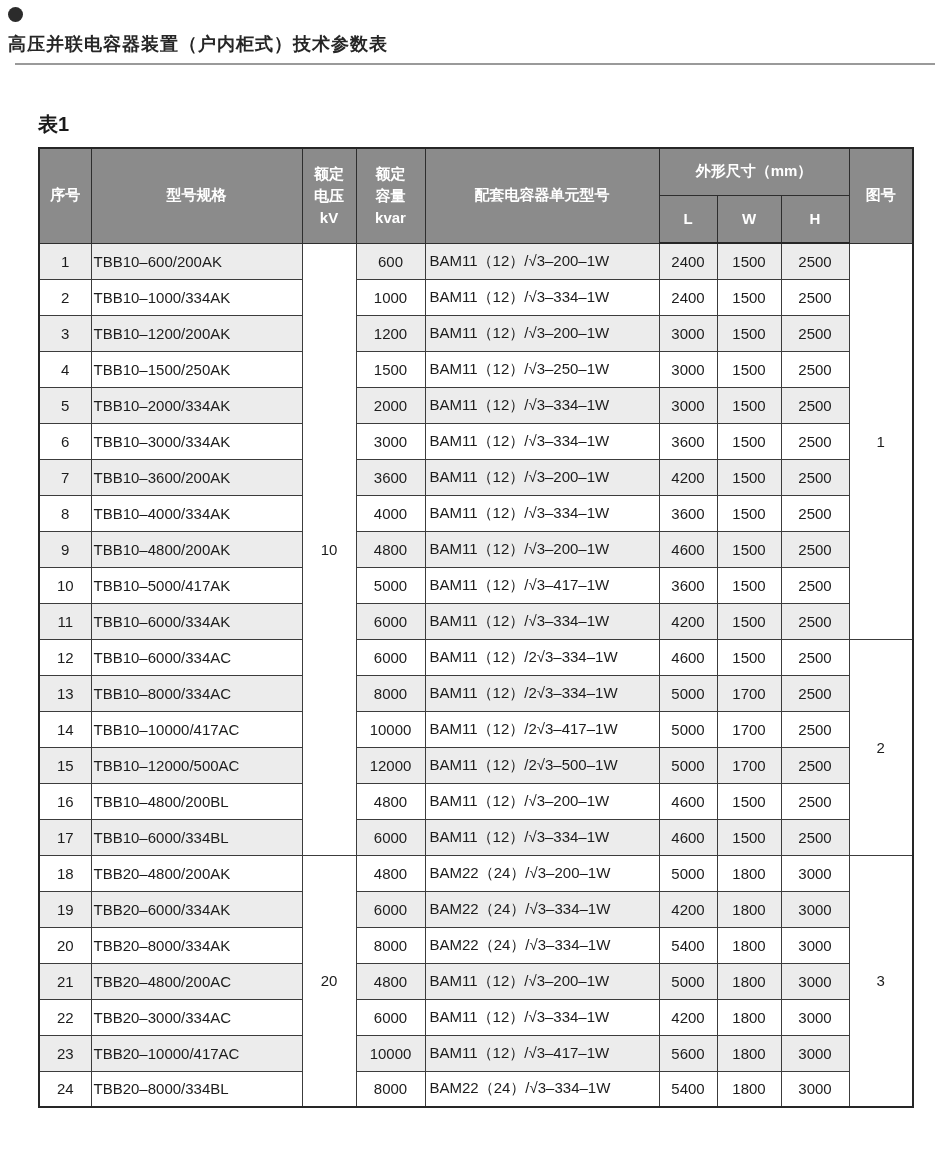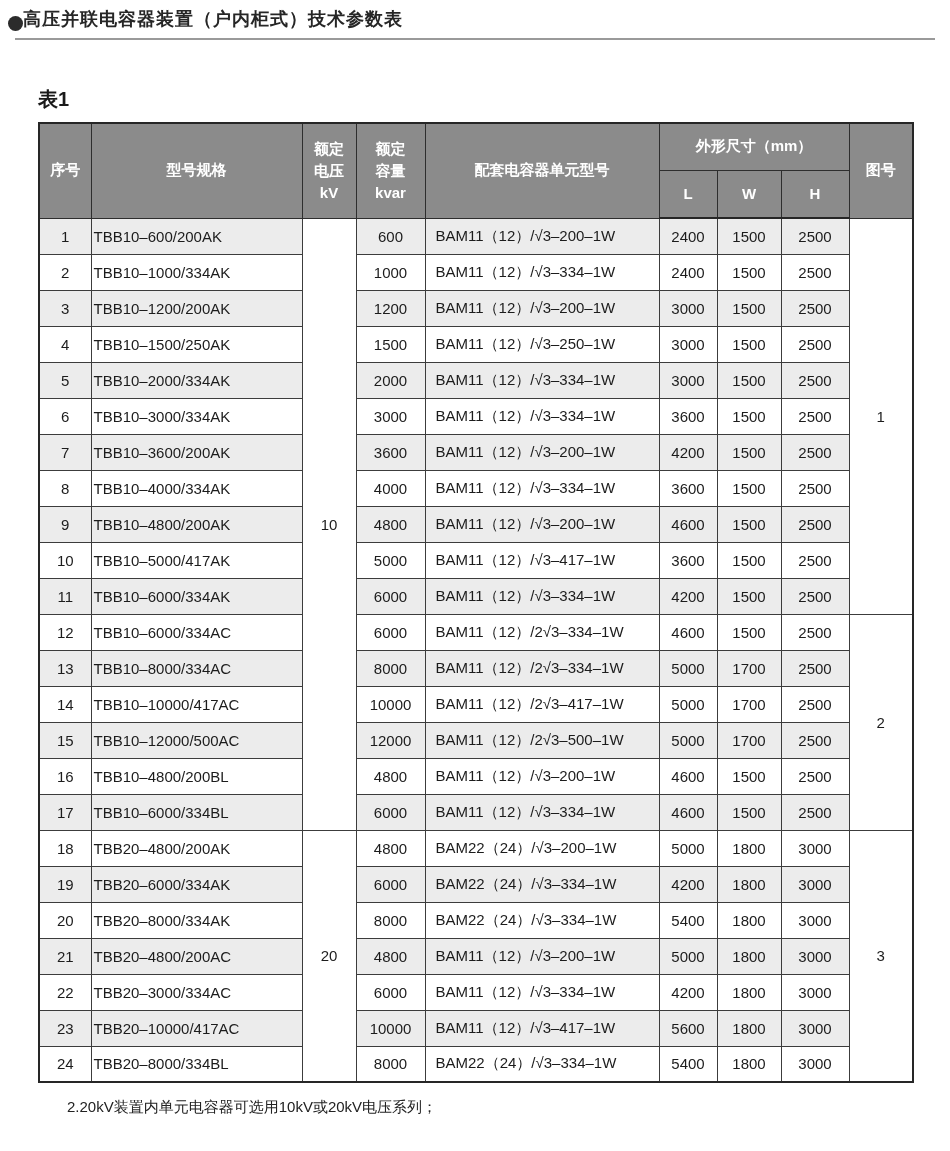--- a/index.html
+++ b/index.html
@@ -10,21 +10,21 @@
     --outer:#262626;
     --text:#1c1c1c;
   }
   *{box-sizing:border-box;}
   html,body{margin:0;padding:0;}
   body{
     width:950px;height:1151px;background:#ffffff;
     font-family:"Liberation Sans","DejaVu Sans",sans-serif;
     color:var(--text);
   }
-  .title-row{display:flex;align-items:flex-end;padding:7px 0 0 8px;}
+  .title-row{display:flex;align-items:flex-start;gap:10px;padding:7px 0 0 8px;flex-direction:column;}
   .bullet{width:15px;height:15px;border-radius:50%;background:#2b2b2b;flex:0 0 auto;}
   h1{font-size:18px;font-weight:bold;margin:0;color:#262626;letter-spacing:1px;}
   .rule{height:2px;background:#9a9a9a;margin:7px 15px 0 15px;}
   .table-label{margin:46px 0 9px 38px;font-weight:bold;font-size:20px;color:#1a1a1a;}
   table{
     border-collapse:collapse;table-layout:fixed;margin-left:38px;
     border:2px solid var(--outer);
   }
   th,td{
     border:1px solid var(--border);
@@ -35,21 +35,21 @@
     background:var(--header-bg);color:var(--header-text);
     font-weight:bold;border-color:#2e2e2e;
   }
   thead tr:first-child{height:47px;}
   thead tr:last-child{height:48px;}
   thead tr:last-child th{border-bottom:2px solid var(--outer);}
   th.pre{white-space:pre-line;line-height:1.45;}
   tbody td{height:36px;background:#ffffff;}
   tbody tr:nth-child(odd) td{background:var(--row-alt);}
   tbody td.left{text-align:left;}
-  tbody td.left-sm{text-align:left;padding-left:10px;}
+  tbody td.left-sm{text-align:left;padding-left:4px;}
   tbody td.merged{background:#ffffff !important;}
   .notes{margin:12px 0 0 38px;font-size:15px;line-height:23px;color:#222;}
   .notes .line2{padding-left:29px;}
 </style>
 </head>
 <body>
 
 <div class="title-row">
   <span class="bullet"></span>
   <h1>高压并联电容器装置（户内柜式）技术参数表</h1>
@@ -309,14 +309,13 @@
         <td>8000</td>
         <td class="left-sm">BAM22（24）/√3–334–1W</td>
         <td>5400</td>
         <td>1800</td>
         <td>3000</td>
       </tr>
     </tbody>
 </table>
 
 <div class="notes">
-  <div class="line2">2.20kV装置内单元电容器可选用10kV或20kV电压系列；</div>
 </div>
 
 </body></html>

